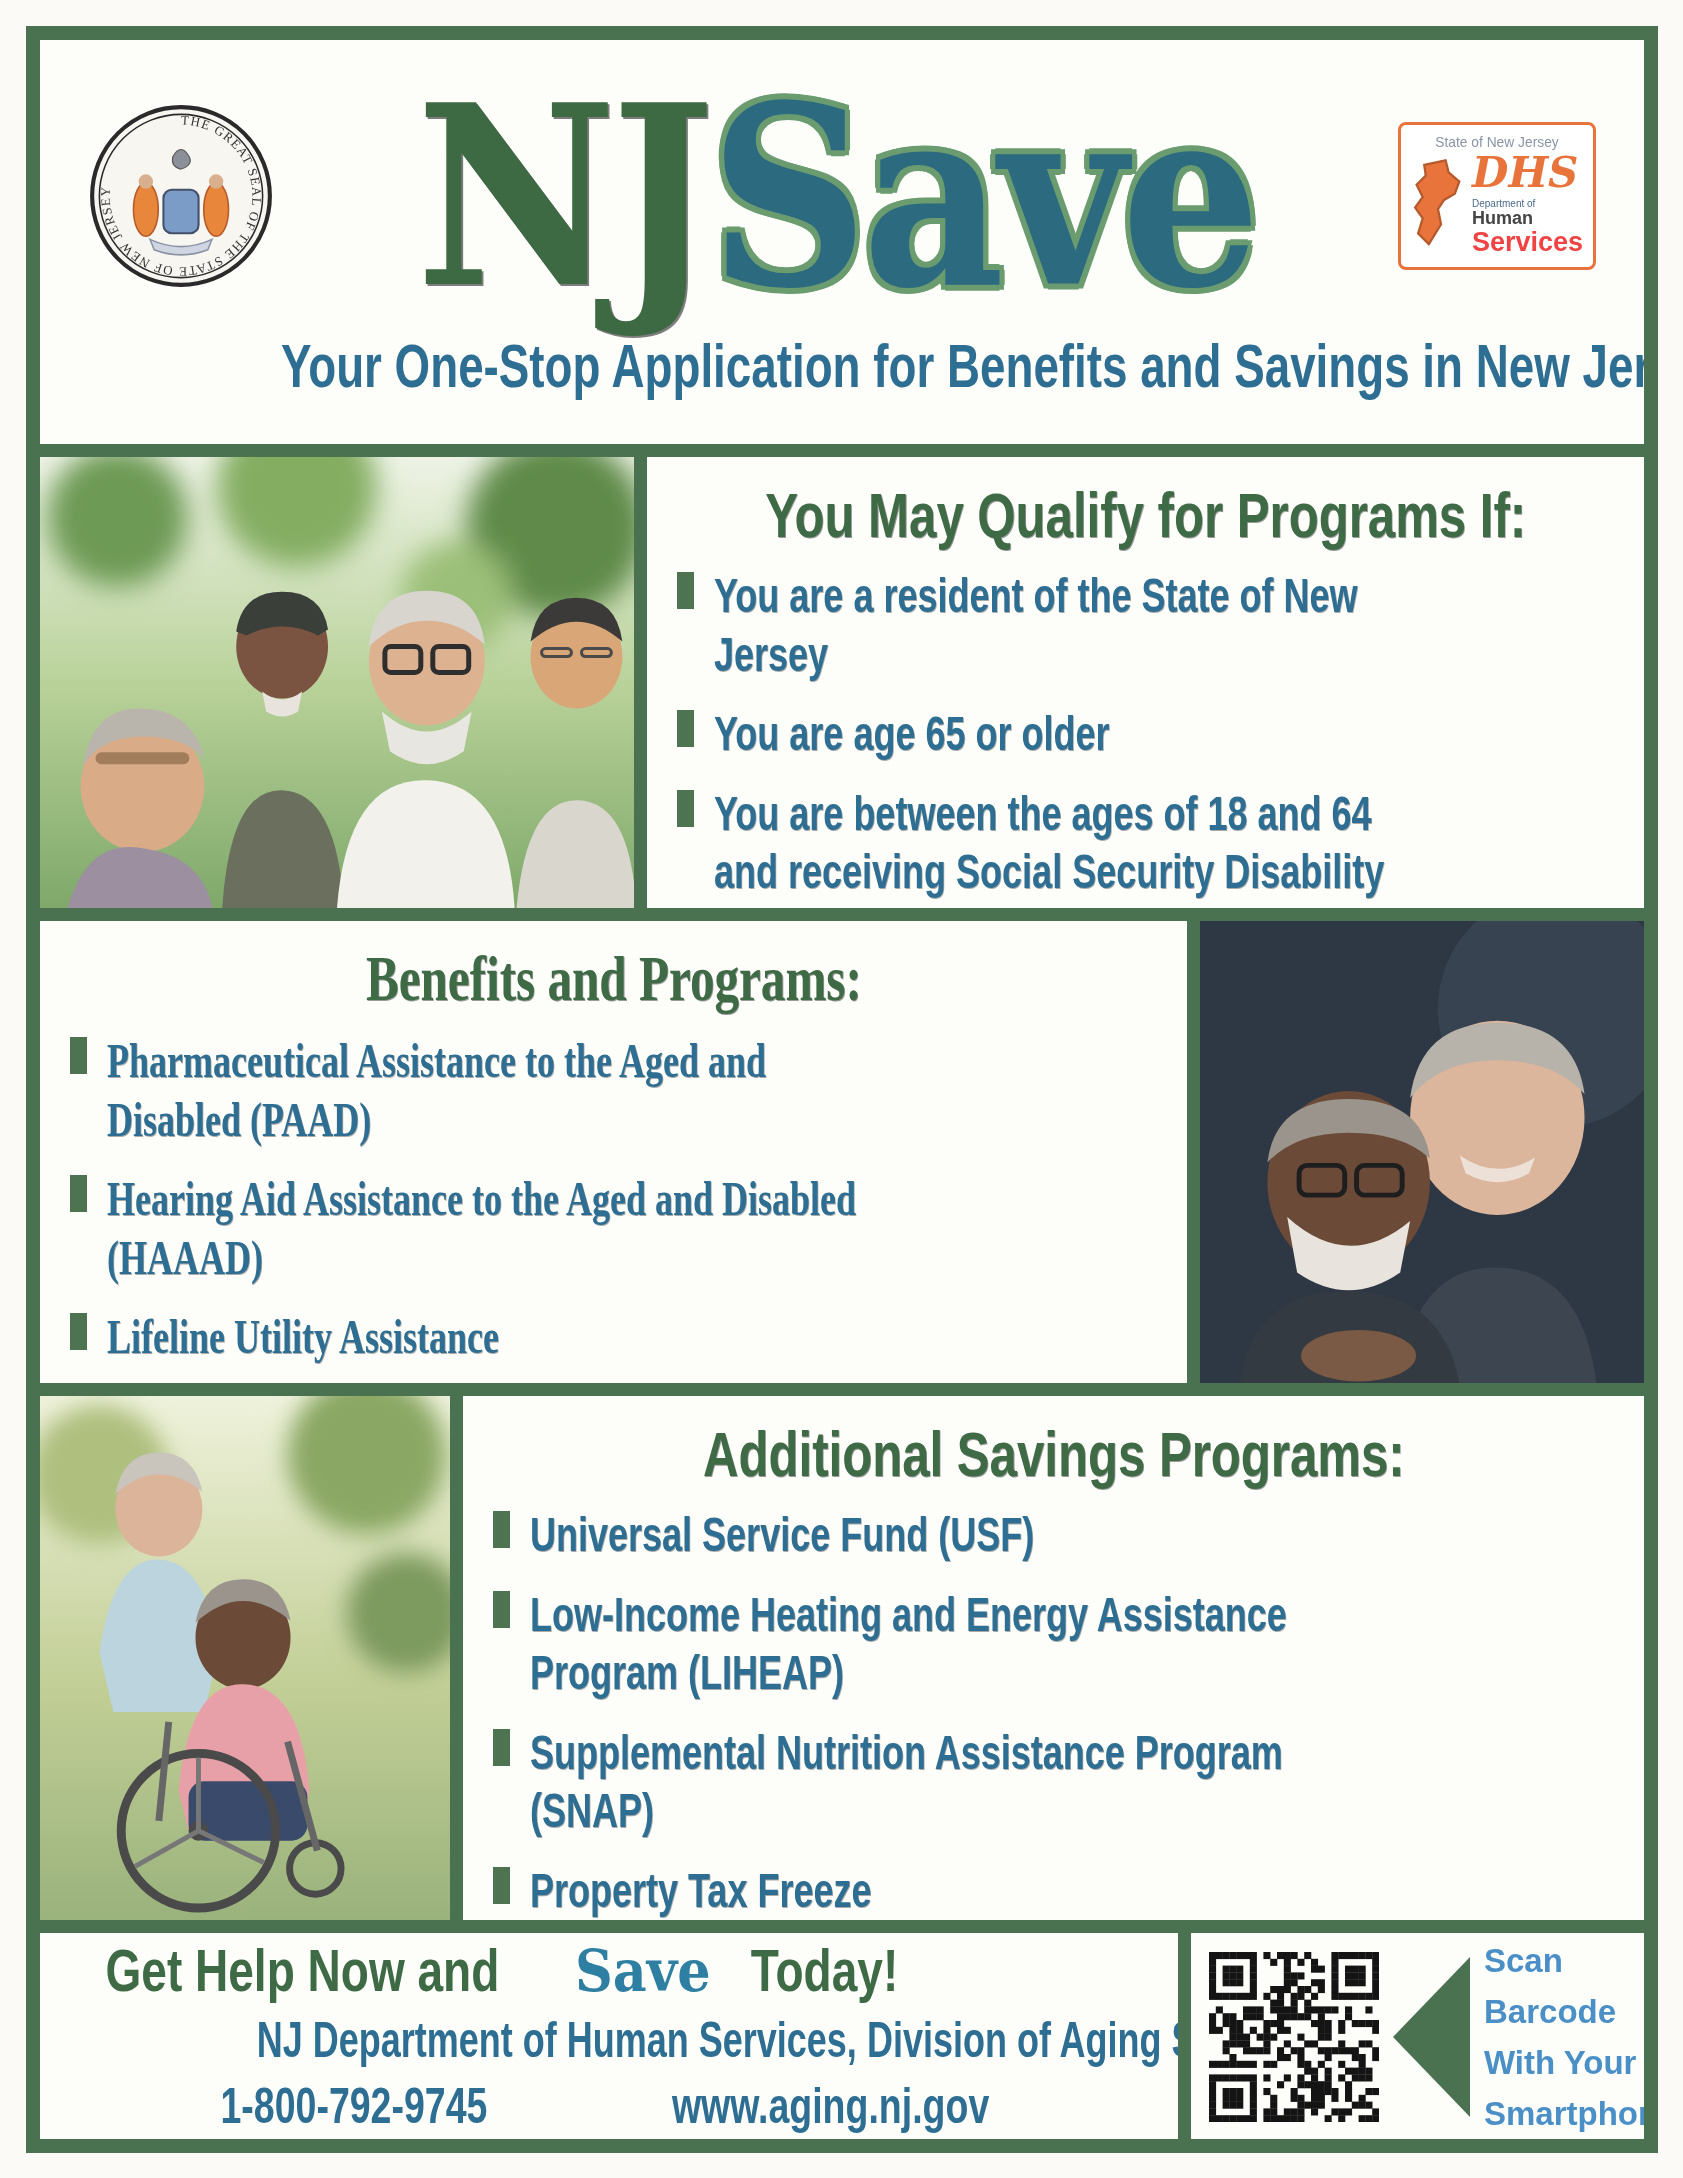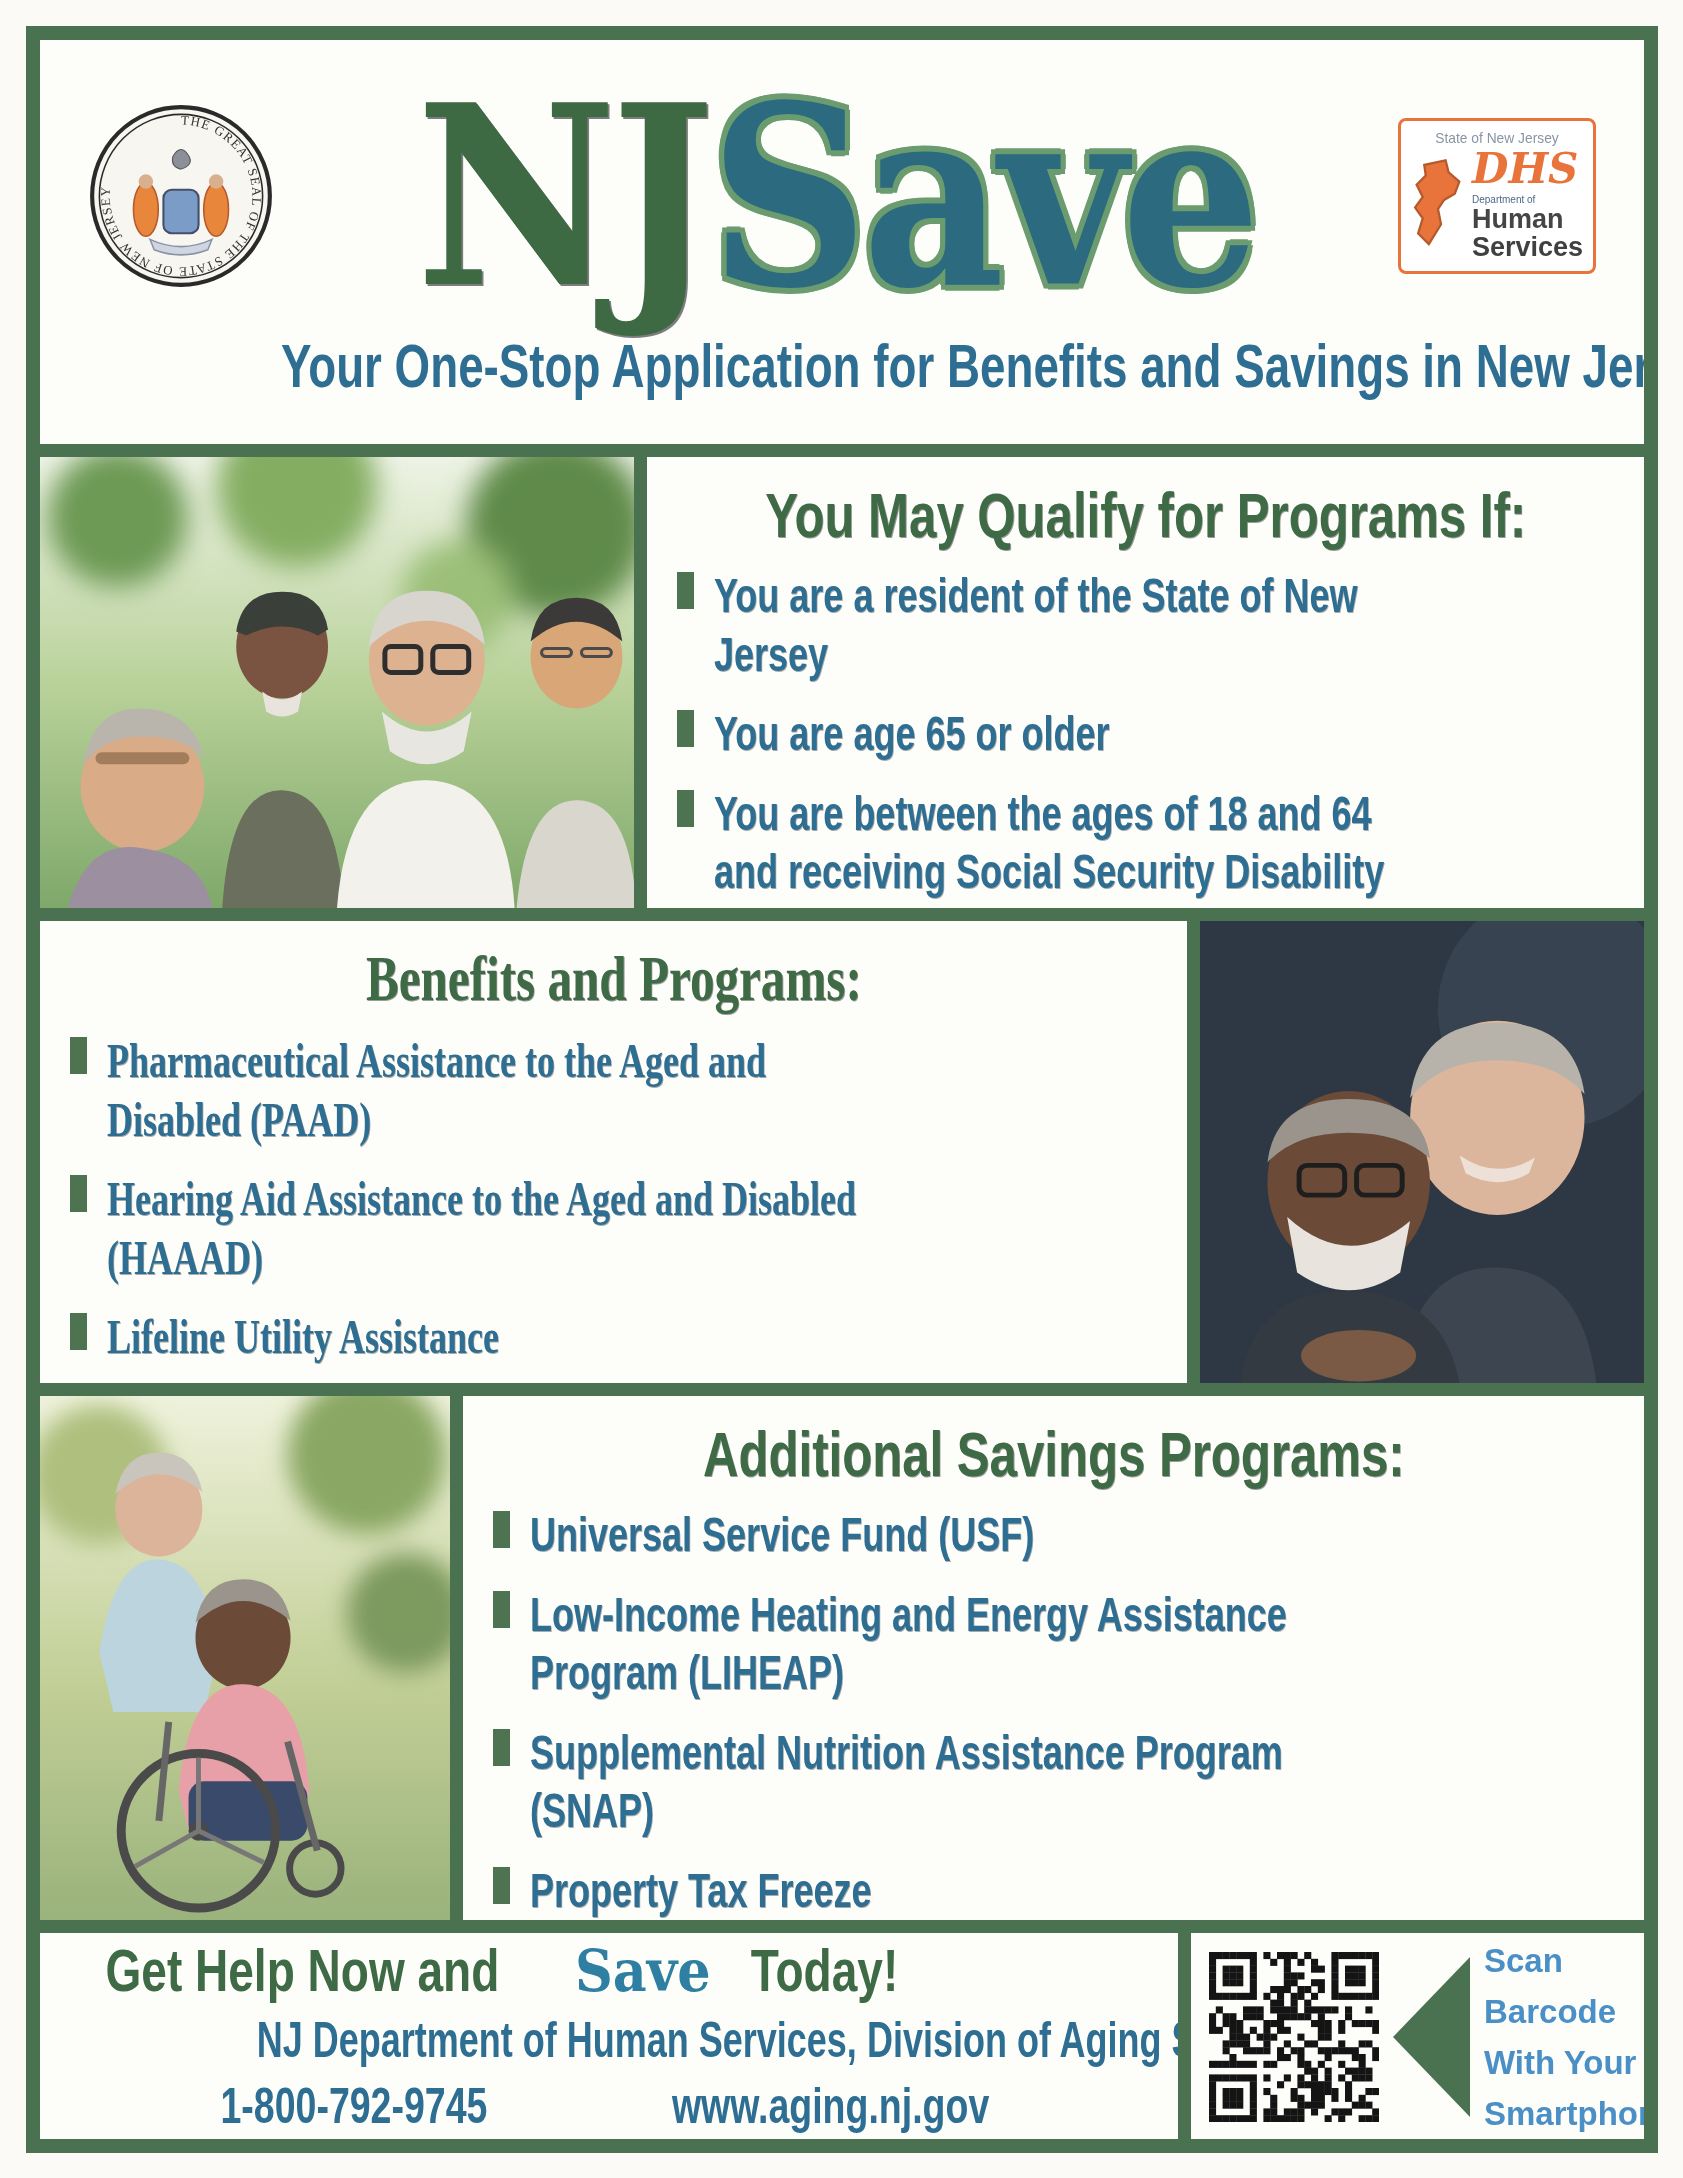--- a/index.html
+++ b/index.html
@@ -32,22 +32,22 @@
     font-size:61px;font-weight:bold;color:#2d6e92;letter-spacing:0px;white-space:nowrap;}
   
   .seal{width:186px;height:186px;flex:none;}
   
   .dhs-box{flex:none;width:176px;border:3px solid #e8743c;border-radius:8px;padding:8px 8px 10px 8px;background:#fff;}
   .dhs-state{font-size:15px;color:#8a95a5;text-align:center;white-space:nowrap;transform:scaleX(.92);transform-origin:center;}
   .dhs-mid{display:flex;align-items:center;gap:2px;margin-top:2px;}
   .dhs-right{flex:1;text-align:left;}
   .dhs-acr{font-family:"DejaVu Serif", serif;font-style:italic;font-weight:bold;font-size:42px;color:#e8743c;line-height:1;}
   .dhs-dept{font-size:10px;color:#4a6a8a;margin-top:4px;}
-  .dhs-human{font-size:27px;font-weight:bold;color:#454545;line-height:1.05;}
-  .dhs-serv{font-size:27px;font-weight:bold;color:#404040;line-height:1.05;}
+  .dhs-human{font-size:18px;font-weight:bold;color:#454545;line-height:1.05;}
+  .dhs-serv{font-size:27px;font-weight:bold;color:#ef4444;line-height:1.05;}
   
   .sec-heading{text-align:center;margin:22px 10px 16px 10px;}
   .sec-heading span{display:inline-block;transform:scaleX(.78);transform-origin:center;
     font-size:63px;font-weight:bold;color:#3e6a45;white-space:nowrap;text-shadow:1px 1px 0 #9a9a9a;}
   ul.bullets{list-style:none;margin:0;padding:0 20px 0 30px;}
   li.bullet{display:flex;align-items:flex-start;margin-bottom:21px;}
   .marker{flex:none;width:17px;height:37px;background:#4e7350;margin-top:5px;margin-right:20px;}
   .btext{display:inline-block;transform:scaleX(.75);transform-origin:left top;
     font-size:48px;font-weight:bold;color:#2d6e92;line-height:1.22;text-shadow:1px 1px 0 #aaa;}
   

